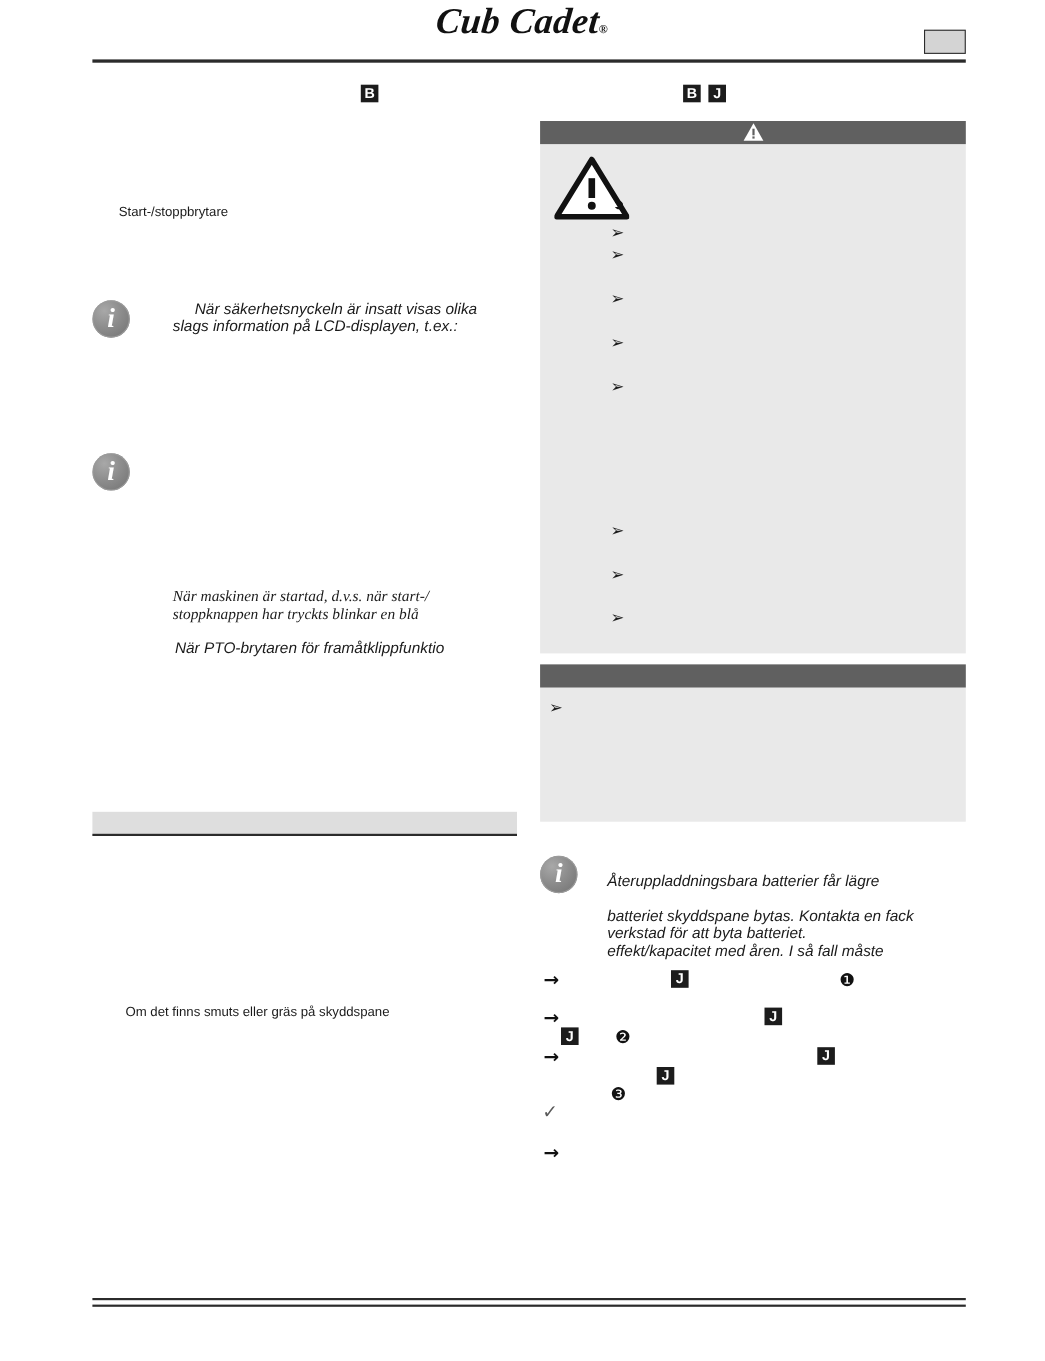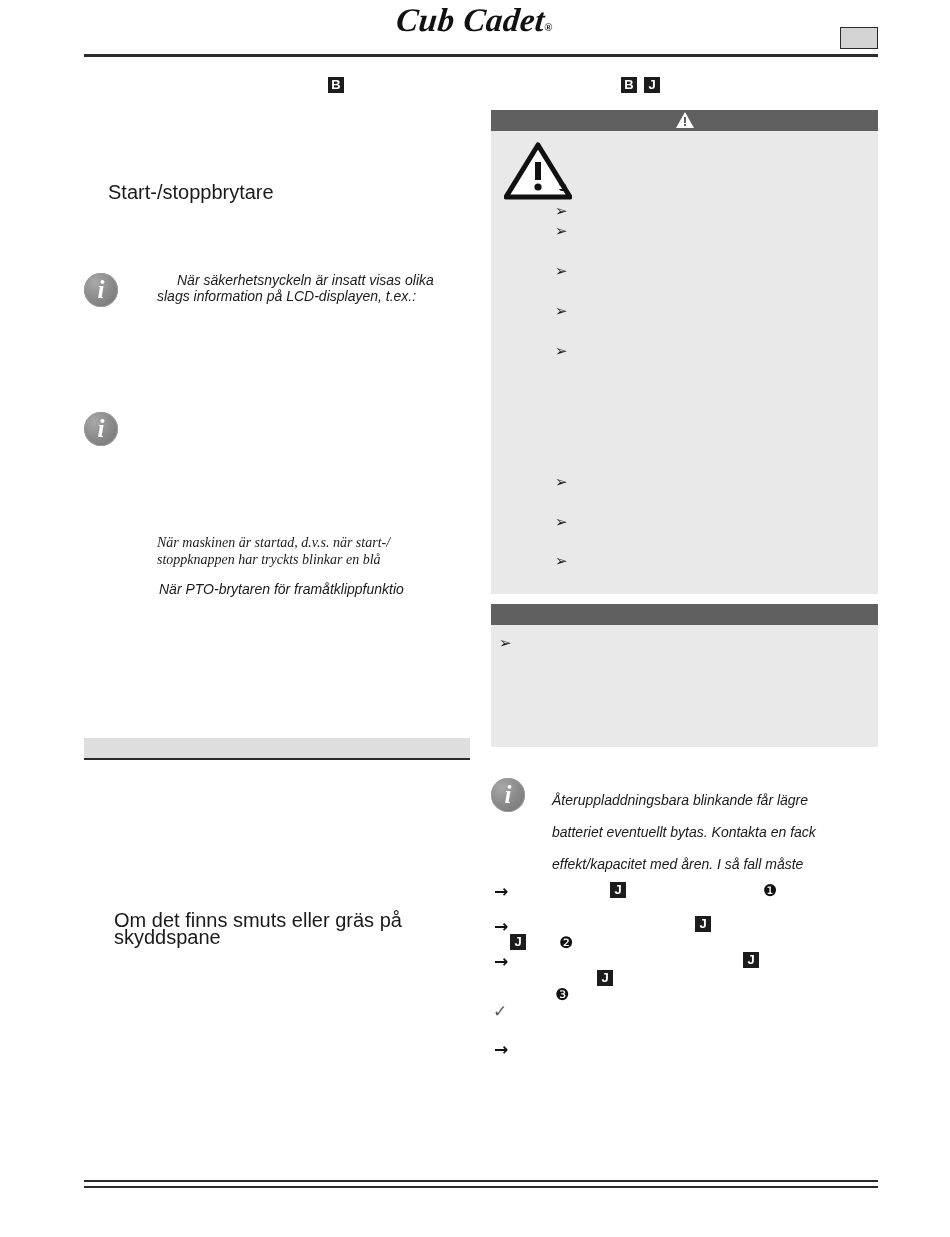--- a/index.html
+++ b/index.html
@@ -91,21 +91,21 @@
     font-size: 13px;
     line-height: 16px;
     width: 16px;
     height: 16px;
     text-align: center;
     vertical-align: middle;
   }
   .abs { position: absolute; }
 
   .body-text {
-    font-size: 20px;
+    font-size: 12px;
     line-height: 17px;
     color: #1a1a1a;
   }
   .note-text {
     font-style: italic;
     font-size: 14px;
     line-height: 16.5px;
     color: #1a1a1a;
   }
 
@@ -292,23 +292,24 @@
     </div>
 
     <div class="panel" style="left:0px; top:544px; width:387px; height:143px;">
       <div class="panel-head">
         <span class="abs" style="left:0;top:0;"></span>
       </div>
       <div class="abs bullet-arrow" style="left:8px; top:32px;">➢</div>
     </div>
 
     <div class="abs info-icon" style="left:0px; top:718px;">i</div>
-    <div class="abs note-text" style="left:61px; top:732px; width:320px;">Återuppladdningsbara blinkande får lägre</div>
+    <div class="abs note-text" style="left:61px; top:732px; width:320px;">Återuppladdningsbara batterier får lägre</div>
     <div class="abs note-text" style="left:61px; top:748px; width:320px;margin-top:48px;">effekt/kapacitet med åren. I så fall måste</div>
-    <div class="abs note-text" style="left:61px; top:764px; width:330px;">batteriet eventuellt bytas. Kontakta en fack</div>
+    <div class="abs note-text" style="left:61px; top:764px; width:330px;">batteriet skyddspane bytas. Kontakta en fack</div>
+    <div class="abs note-text" style="left:61px; top:780px; width:320px;">verkstad för att byta batteriet.</div>
 
     <div class="abs step-arrow" style="left:3px; top:823px;">→</div>
     <span class="badge abs" style="left:119px; top:822px;">J</span>
     <div class="abs num-circle" style="left:272px; top:823px;">❶</div>
 
     <div class="abs step-arrow" style="left:3px; top:858px;">→</div>
     <span class="badge abs" style="left:204px; top:856px;">J</span>
     <span class="badge abs" style="left:19px; top:874px;">J</span>
     <div class="abs num-circle" style="left:68px; top:875px;">❷</div>
 

